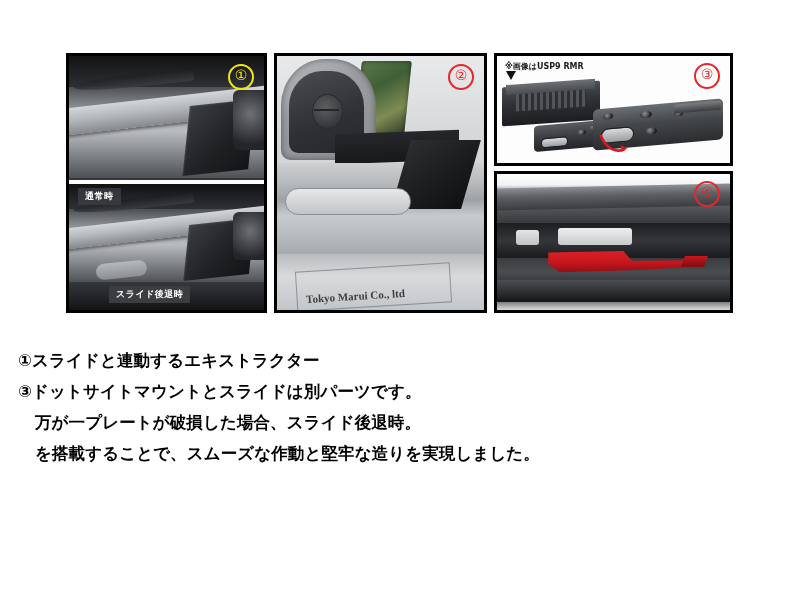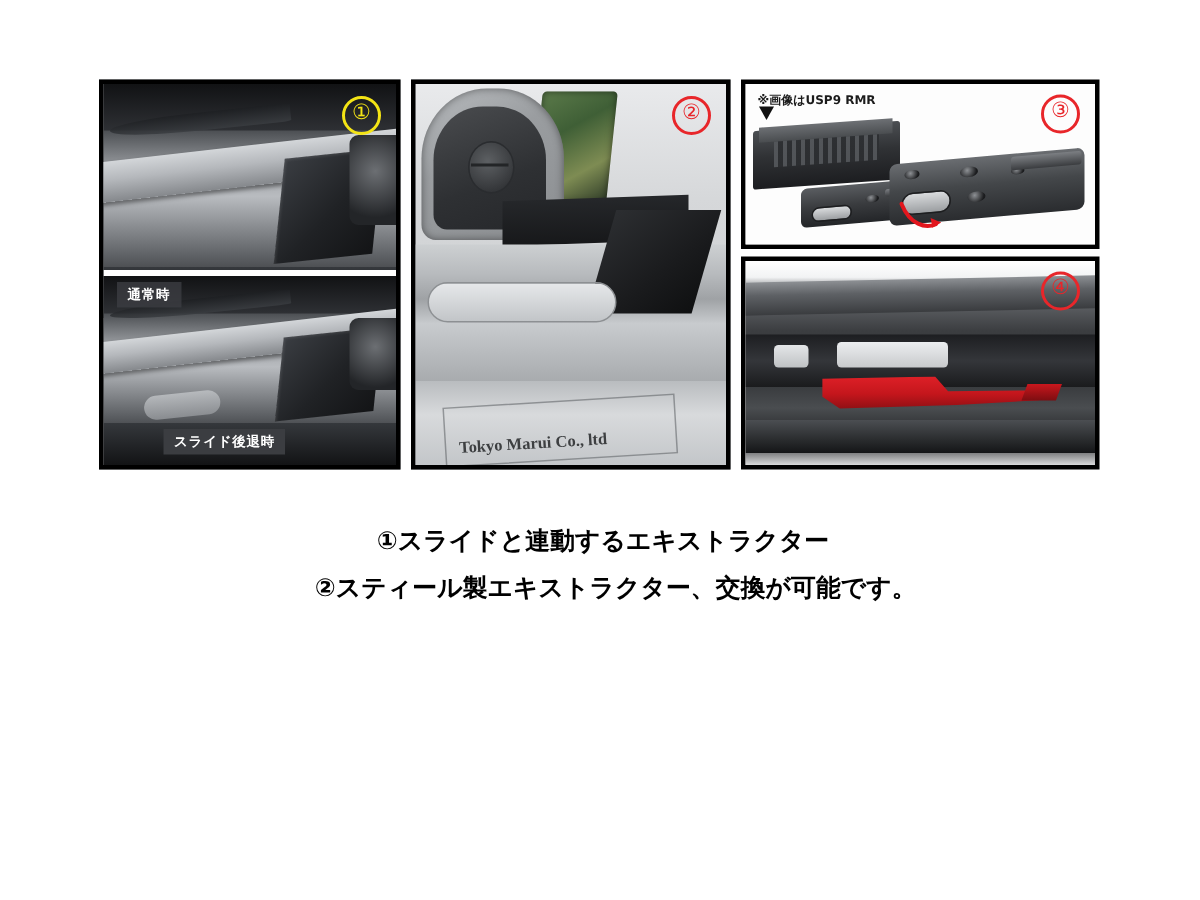--- a/index.html
+++ b/index.html
@@ -318,21 +318,20 @@
     width: 768px;
   }
   .cap-line {
     font-family: "DejaVu Sans", "Liberation Sans", sans-serif;
     font-size: 16.5px;
     font-weight: bold;
     color: #000000;
     line-height: 31px;
     white-space: nowrap;
     letter-spacing: 0.1px;
-    text-align: center;
   }
   .cap-line.indent { padding-left: 17px; }
 </style>
 </head>
 <body>
 
 <div id="page">
 
   <div class="panel" id="panel-1">
 
@@ -421,16 +420,18 @@
     <div class="sc p4window2"></div>
     <div class="sc p4window"></div>
     <div class="sc p4red"></div>
     <div class="sc p4redtip"></div>
     <div class="sc p4botrail"></div>
     <div class="marker" style="right:10px; top:7px;">④</div>
   </div>
 
   <div id="captions">
     <div class="cap-line">①スライドと連動するエキストラクター</div>
-    <div class="cap-line indent">②スティール製エキストラクター、交換が可能です。</div>
+    <div class="cap-line">③ドットサイトマウントとスライドは別パーツです。</div>
+    <div class="cap-line indent">万が一プレートが破損した場合、スライド後退時。</div>
+    <div class="cap-line indent">を搭載することで、スムーズな作動と堅牢な造りを実現しました。</div>
   </div>
 
 </div>
 
 </body></html>

